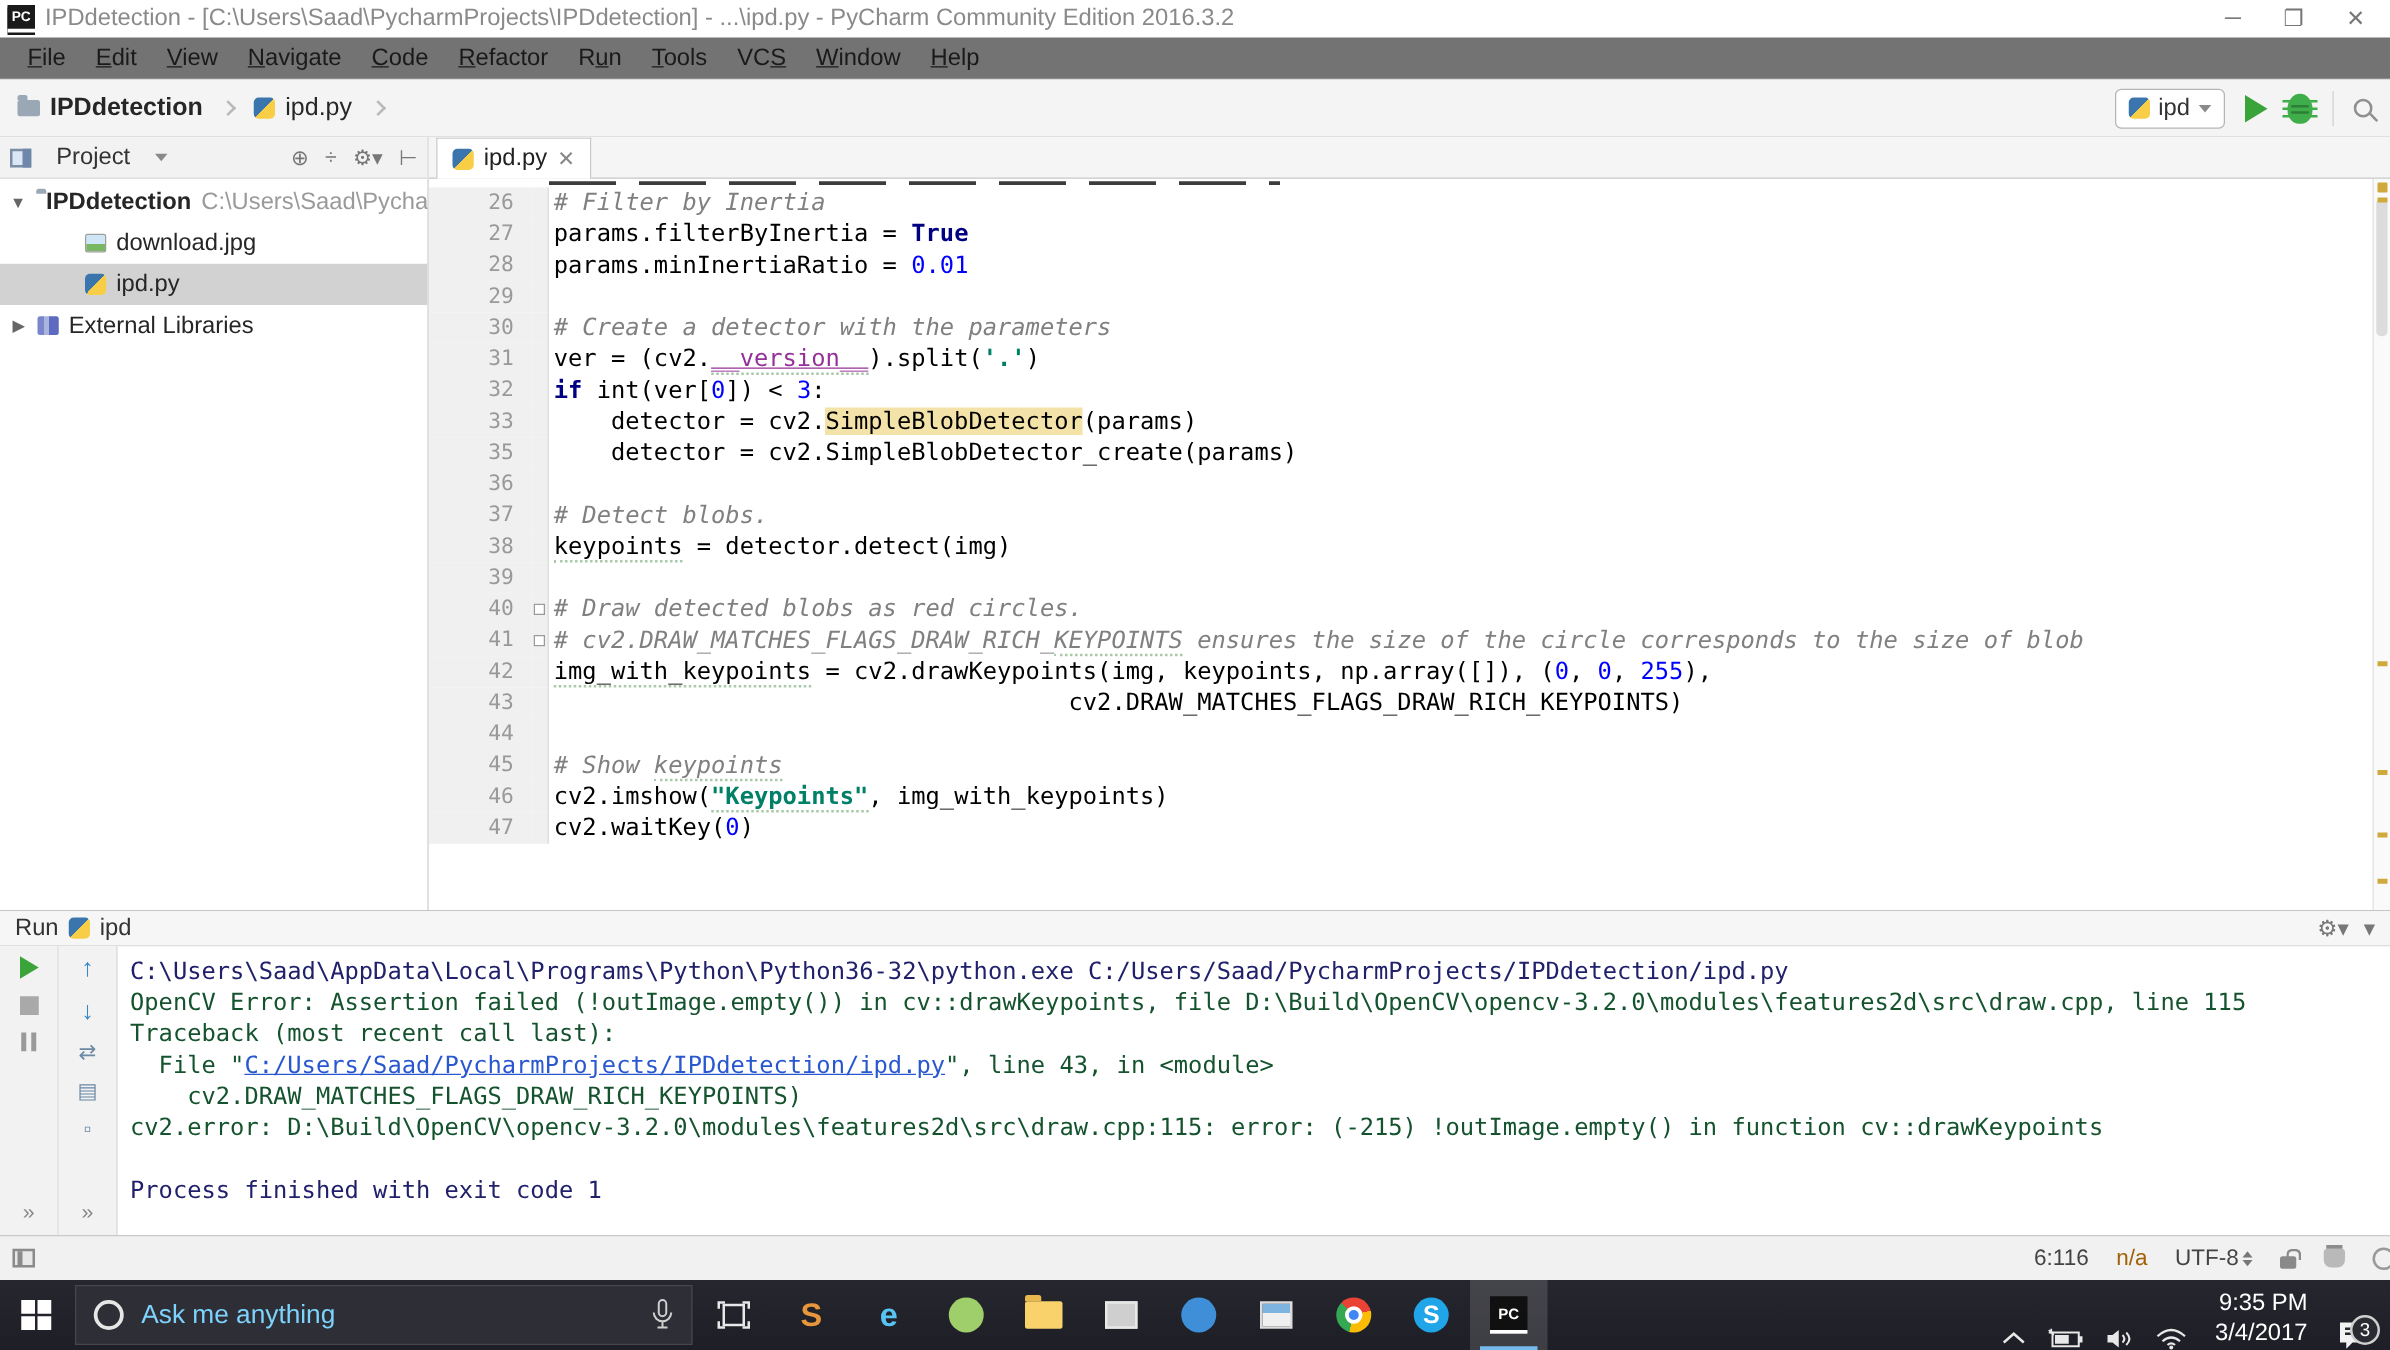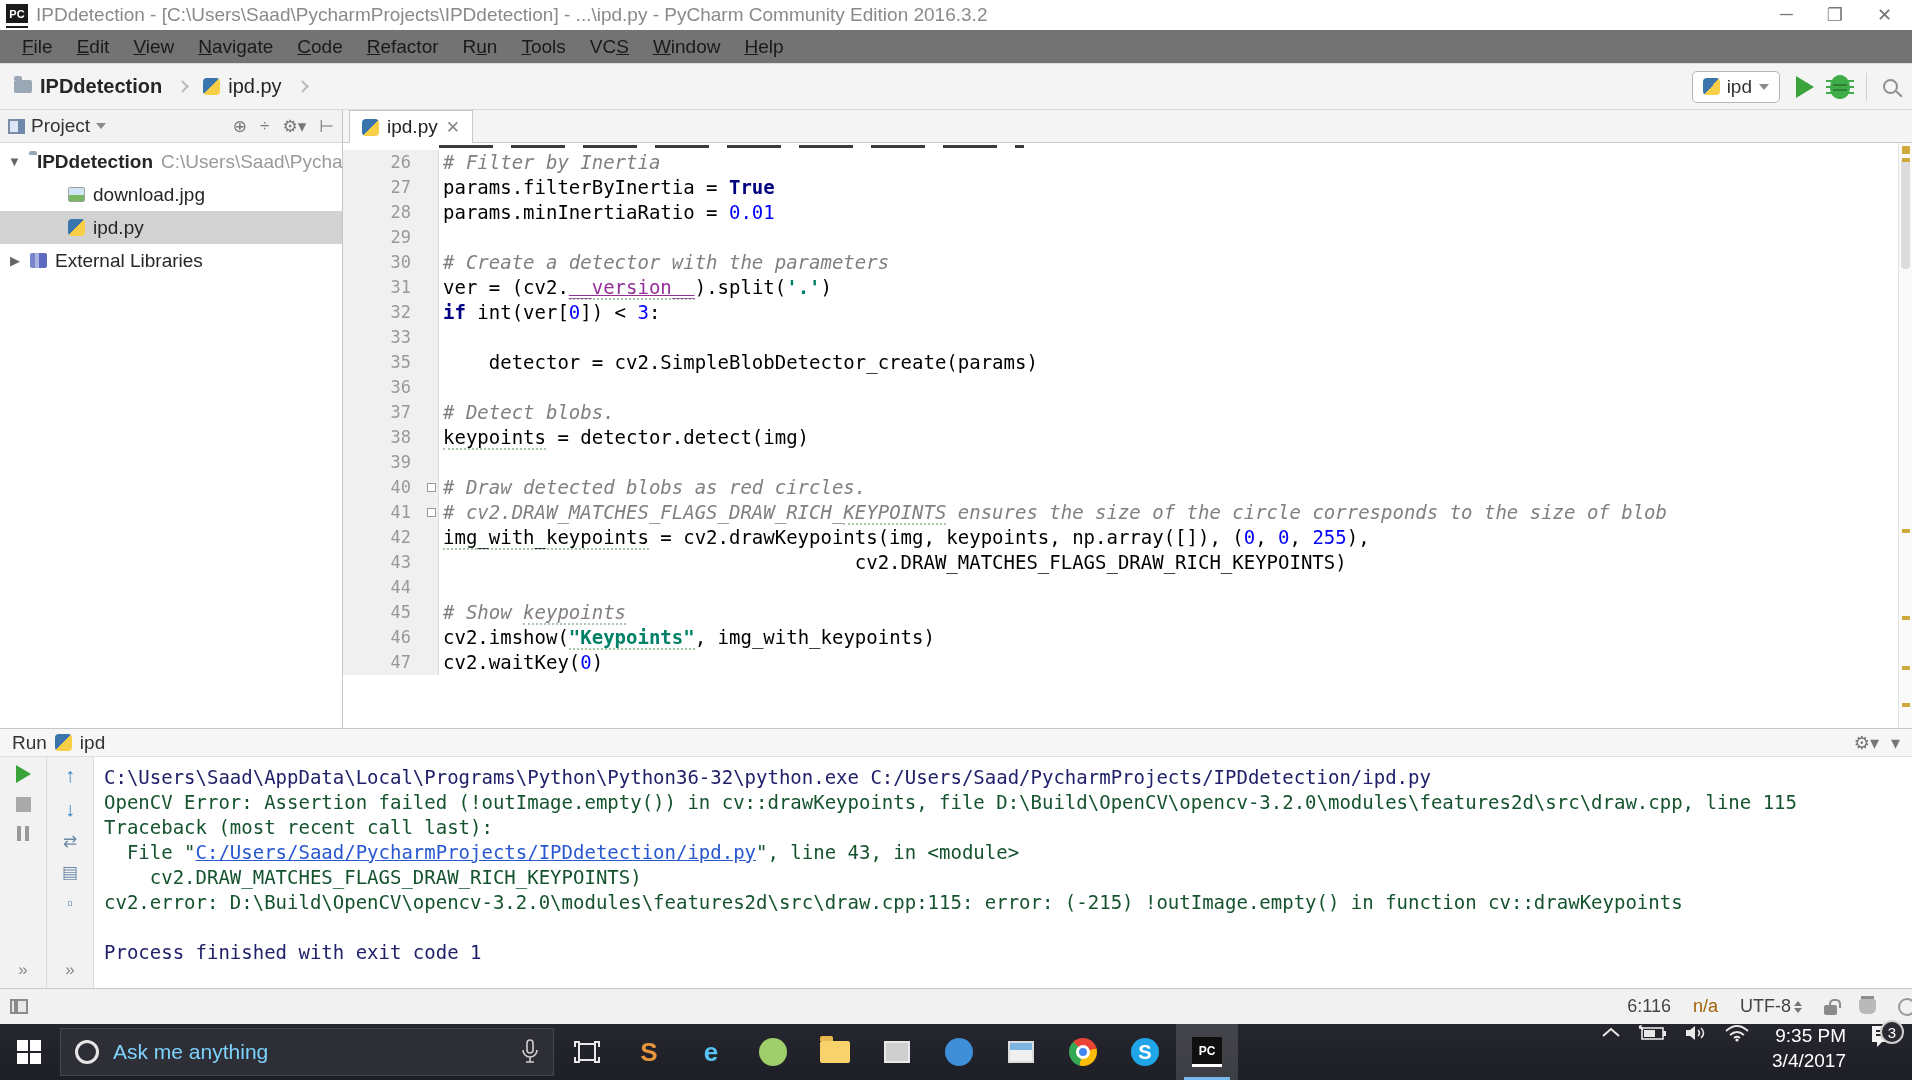--- a/index.html
+++ b/index.html
@@ -48,21 +48,21 @@
   .vsep { width:1px; height:28px; background:#d0d0d0; }
   .mag { width:15px; height:15px; border:2px solid #8f8f8f; border-radius:50%; position:relative; }
   .mag::after { content:""; position:absolute; width:8px; height:2px; background:#8f8f8f;
     transform:rotate(45deg); right:-7px; bottom:-3px; }
 
   
   .main { height:618px; display:flex; }
   .project { width:343px; border-right:1px solid #c6c6c6; background:#fff;
     display:flex; flex-direction:column; overflow:hidden; }
   .proj-header { height:33px; background:#f2f2f2; border-bottom:1px solid #d9d9d9;
-    display:flex; align-items:center; padding:0 8px; gap:6px; font-size:19px; color:#333; }
+    display:flex; align-items:center; padding:0 8px; gap:20px; font-size:19px; color:#333; }
   .ico-projtool { width:17px; height:15px; border:2px solid #7c8ea6; background:#dce7f5; position:relative; }
   .ico-projtool::after { content:""; position:absolute; right:-2px; top:-2px; width:7px; height:15px; background:#6f87a8; }
   .ph-icons { margin-left:auto; display:flex; align-items:center; gap:13px; color:#777; font-size:17px; }
   .tree { padding-top:2px; font-size:19px; color:#262626; }
   .tree-row { height:33px; display:flex; align-items:center; gap:8px; white-space:nowrap; }
   .tree-row.sel { background:#d2d2d2; }
   .tw { color:#666; font-size:13px; width:14px; text-align:center; }
   .path-gray { color:#9a9a9a; }
   .ico-img { width:17px; height:15px; border:1px solid #9e9e9e; background:
     linear-gradient(180deg,#cfe6f7 0 55%,#79b763 55% 100%); border-radius:2px; }
@@ -164,21 +164,21 @@
   .g-window { width:26px; height:22px; border:2px solid #e8e8e8; background:#cfcfcf; }
   .g-circle { width:28px; height:28px; border-radius:50%; background:#3f8fd8; }
   .g-window2 { width:26px; height:22px; border:2px solid #dcdcdc; background:linear-gradient(#7db4e0 0 40%,#f0f0f0 40% 100%); }
   .g-chrome { width:28px; height:28px; border-radius:50%; position:relative;
     background:conic-gradient(from -45deg,#ea4335 0 120deg,#fbbc05 0 240deg,#34a853 0 360deg); }
   .g-chrome::after { content:""; position:absolute; inset:7px; background:#4285f4; border:3px solid #fff; border-radius:50%; }
   .g-skype { width:28px; height:28px; border-radius:50%; background:#20a6e8; color:#fff;
     font-size:20px; display:flex; align-items:center; justify-content:center; }
   .g-pycharm { width:30px; height:30px; background:#101010; color:#fff; font-size:12px;
     display:flex; align-items:center; justify-content:center; border-bottom:3px solid #fff; }
-  .tb-right2 { margin-left:auto; display:flex; align-items:flex-start; gap:4px; padding-right:6px; }
+  .tb-right2 { margin-left:auto; display:flex; align-items:flex-end; gap:4px; padding-right:6px; }
   .tray { display:flex; align-items:center; gap:16px; padding:0 8px; }
   .clock { text-align:right; font-size:19px; line-height:1.3; padding:0 10px; }
   .notif { position:relative; width:46px; display:flex; align-items:center; justify-content:center; }
   .badge { position:absolute; right:2px; bottom:4px; width:24px; height:24px; border:2px solid #cfcfcf;
     border-radius:50%; background:#2a2a32; color:#fff; font-size:15px;
     display:flex; align-items:center; justify-content:center; }
 </style>
 </head>
 <body>
 
@@ -308,20 +308,21 @@
             <pre class="cline"><span class="pl">ver = (cv2.</span><span class="dun typo">__version__</span><span class="pl">).split(</span><span class="str">'.'</span><span class="pl">)</span></pre>
           </div>
           <div class="crow">
             <div class="gnum">32</div>
             <div class="gfold"></div>
             <pre class="cline"><span class="kw">if</span><span class="pl"> int(ver[</span><span class="num">0</span><span class="pl">]) &lt; </span><span class="num">3</span><span class="pl">:</span></pre>
           </div>
           <div class="crow">
             <div class="gnum">33</div>
             <div class="gfold"></div>
+            <pre class="cline"><span class="pl">    detector = cv2.</span><span class="pl hl">SimpleBlobDetector</span><span class="pl">(params)</span></pre>
           </div>
           <div class="crow">
             <div class="gnum">35</div>
             <div class="gfold"></div>
             <pre class="cline"><span class="pl">    detector = cv2.SimpleBlobDetector_create(params)</span></pre>
           </div>
           <div class="crow">
             <div class="gnum">36</div>
             <div class="gfold"></div>
             <pre class="cline"></pre>

